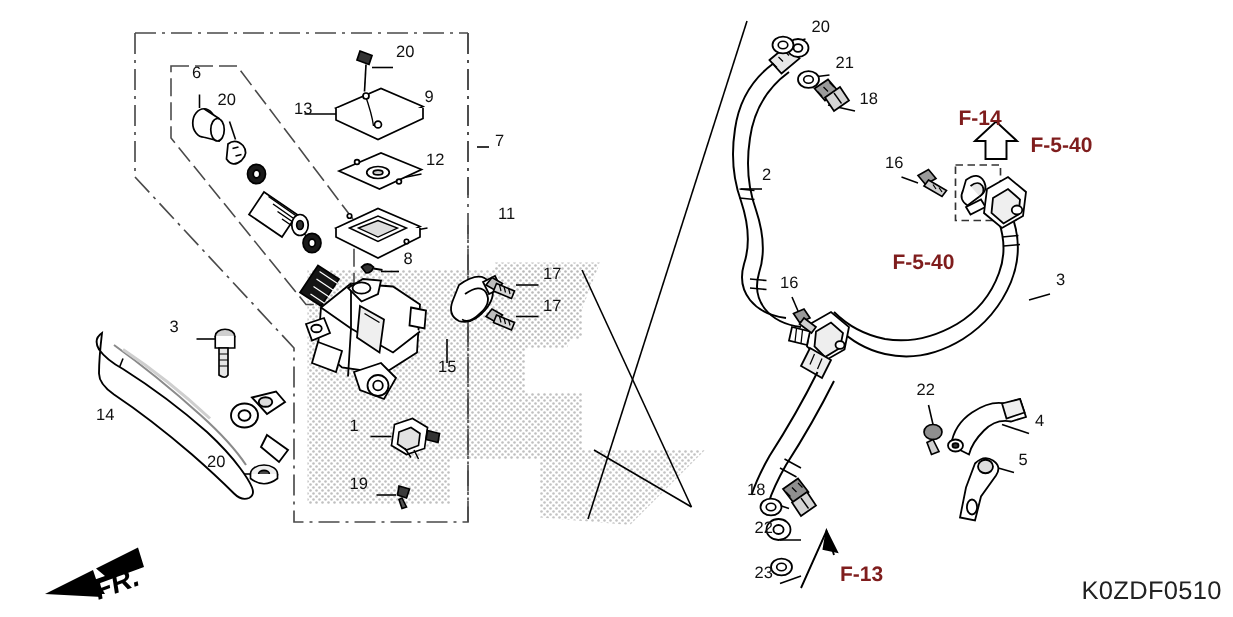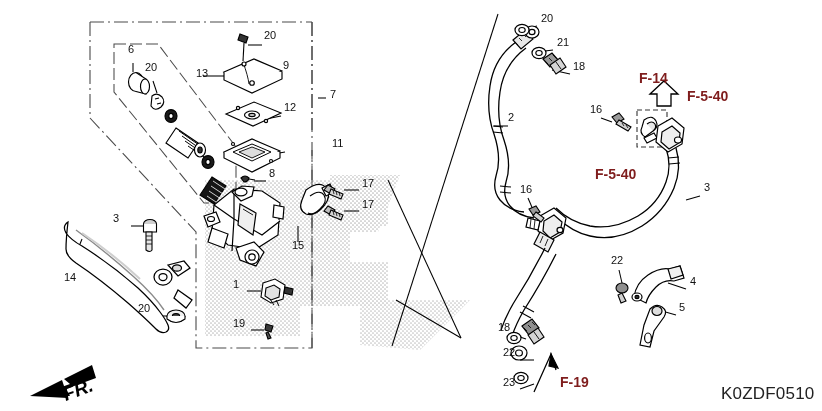--- a/index.html
+++ b/index.html
@@ -408,19 +408,19 @@
 <span class="lbl" style="left:611px;top:255px;">22</span>
 <span class="lbl" style="left:690px;top:276px;">4</span>
 <span class="lbl" style="left:679px;top:302px;">5</span>
 <span class="lbl" style="left:498px;top:322px;">18</span>
 <span class="lbl" style="left:503px;top:347px;">22</span>
 <span class="lbl" style="left:503px;top:377px;">23</span>
 
 <span class="ref" style="left:639px;top:70px;">F-14</span>
 <span class="ref" style="left:687px;top:88px;">F-5-40</span>
 <span class="ref" style="left:595px;top:166px;">F-5-40</span>
-<span class="ref" style="left:560px;top:374px;">F-19</span>
+<span class="ref" style="left:560px;top:374px;">F-13</span>
 
 <span class="frtxt" style="left:60px;top:385px;">FR.</span>
 
 <span class="code" style="left:721px;top:384px;">K0ZDF0510</span>
 
 </div>
 
 </body></html>

